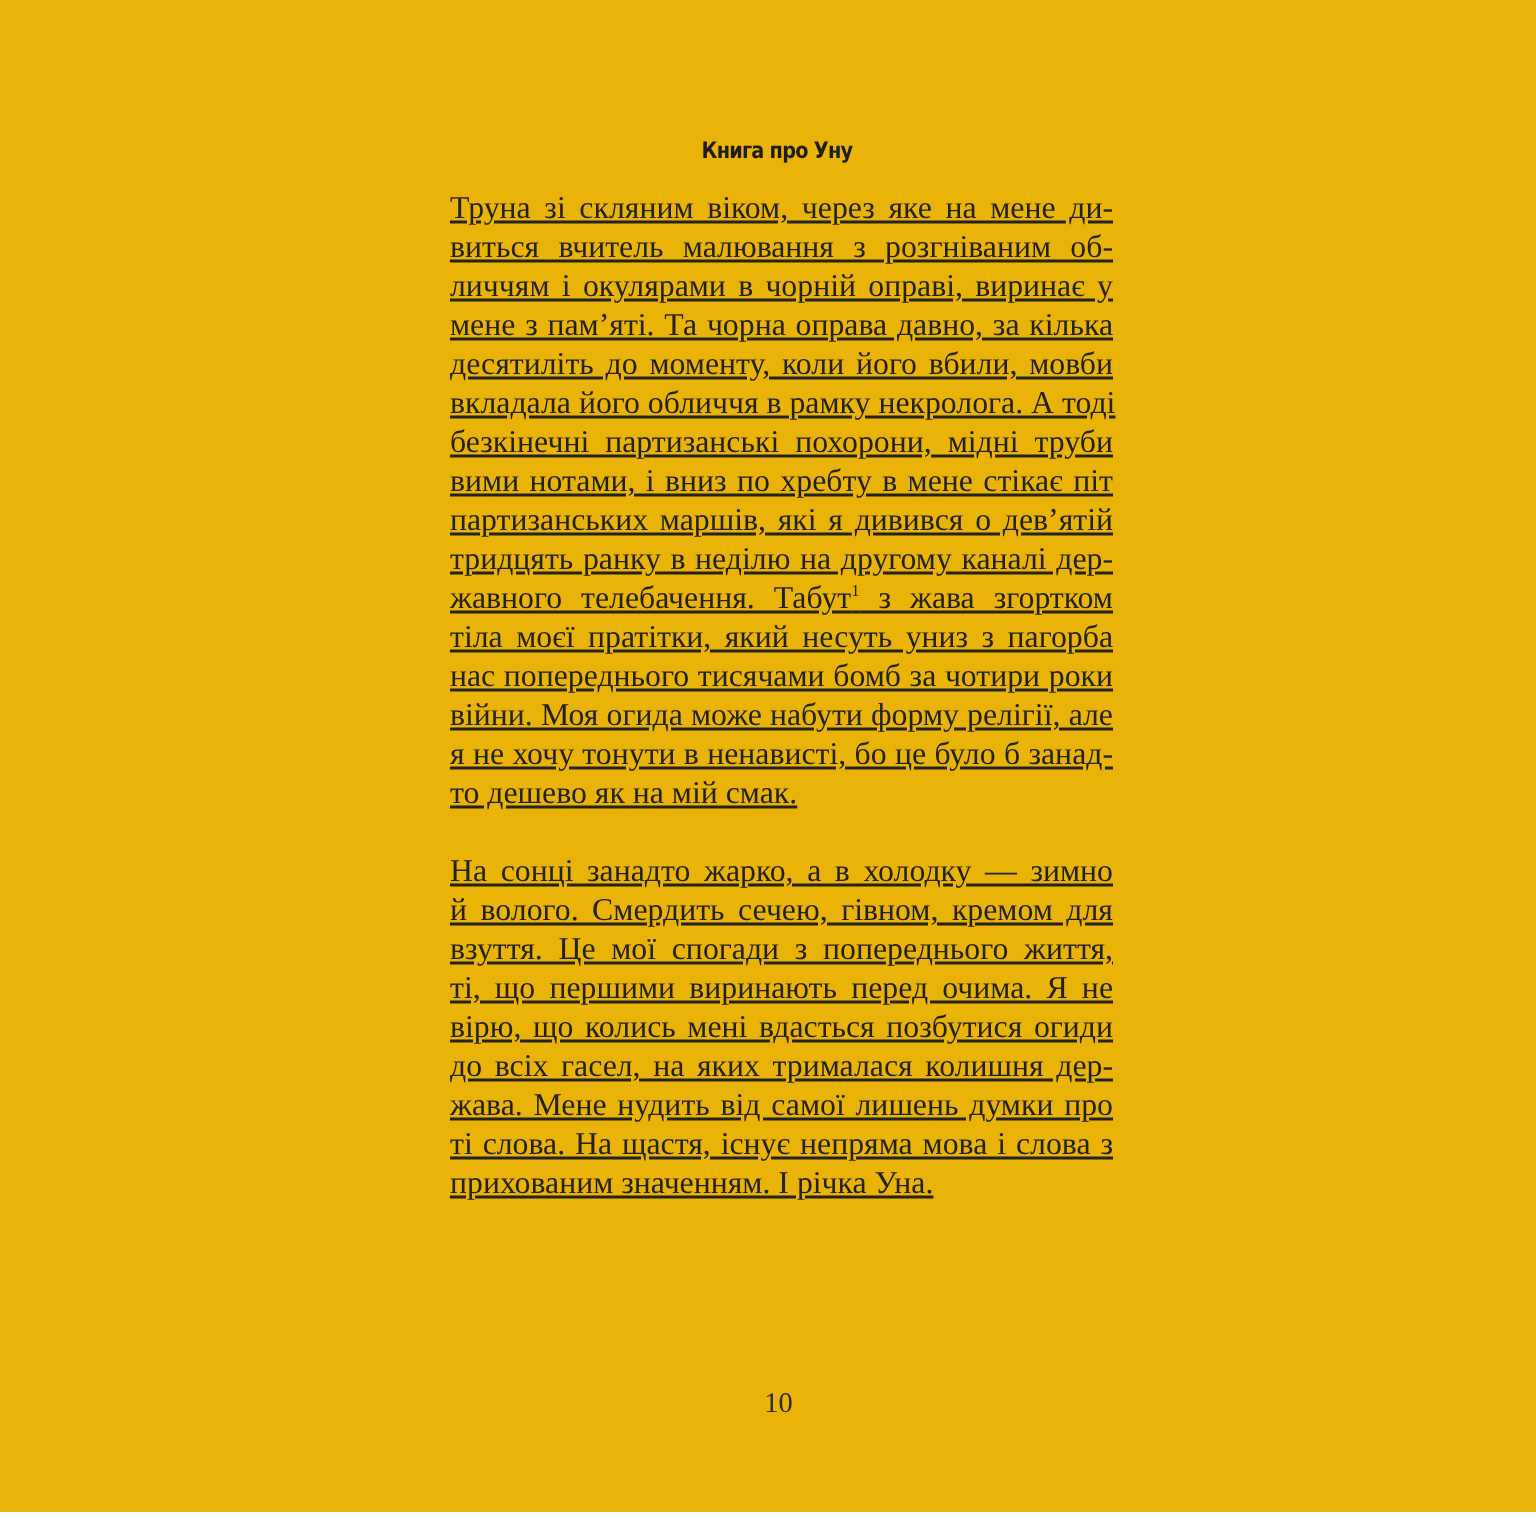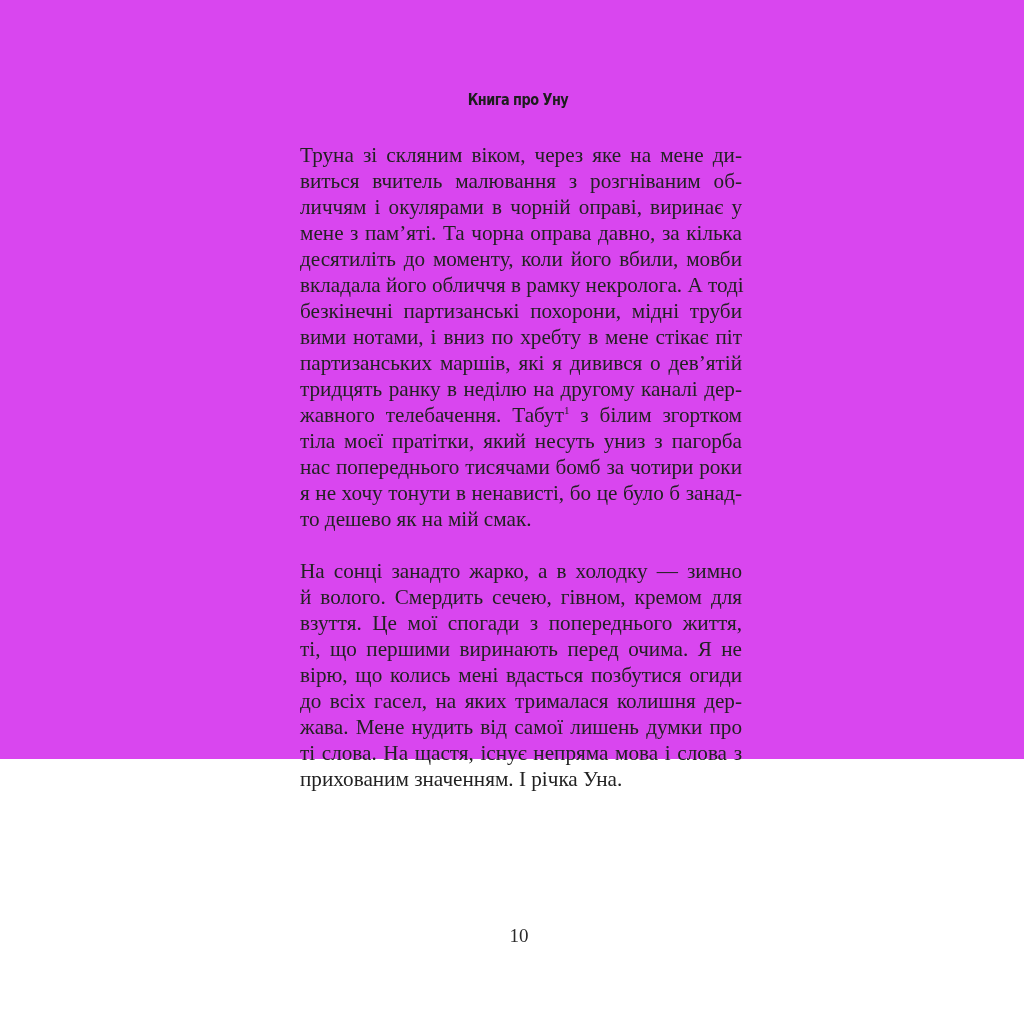--- a/index.html
+++ b/index.html
@@ -10,46 +10,47 @@
     body {
       width: 1024px;
       height: 1024px;
       position: relative;
       overflow: hidden;
     }
     .page {
       position: absolute;
       left: 0; top: 0;
       width: 1024px;
-      height: 759px;
-      background: #d946ef;
+      height: 1008px;
+      background: #eab308;
     }
     .running-head {
       position: absolute;
       top: 91px;
       left: 0;
       width: 1036px;
       text-align: center;
       font-family: "DejaVu Sans", sans-serif;
       font-weight: bold;
       font-size: 15px;
       letter-spacing: -0.6px;
       color: #1d1d1d;
       transform: scaleX(0.86);
       transform-origin: 518px 0;
     }
     .body-text {
       position: absolute;
       left: 300px;
-      top: 142px;
+      top: 125px;
       width: 442px;
       font-family: "Liberation Serif", serif;
       font-size: 21.2px;
       line-height: 26px;
       color: #222222;
+      text-decoration: underline;
     }
     .line {
       display: block;
       white-space: nowrap;
       text-align: justify;
       text-align-last: justify;
       height: 26px;
     }
     .line.last {
       text-align: center;
@@ -87,23 +88,24 @@
       <span class="line">Труна зі скляним віком, через яке на мене ди-</span>
       <span class="line">виться вчитель малювання з розгніваним об-</span>
       <span class="line">личчям і окулярами в чорній оправі, виринає у</span>
       <span class="line">мене з пам’яті. Та чорна оправа давно, за кілька</span>
       <span class="line">десятиліть до моменту, коли його вбили, мовби</span>
       <span class="line">вкладала його обличчя в рамку некролога. А тоді</span>
       <span class="line">безкінечні партизанські похорони, мідні труби</span>
       <span class="line">вими нотами, і вниз по хребту в мене стікає піт</span>
       <span class="line">партизанських маршів, які я дивився о дев’ятій</span>
       <span class="line">тридцять ранку в неділю на другому каналі дер-</span>
-      <span class="line"><span>жавного телебачення. Табут</span><sup class="fn">1</sup><span> з білим згортком</span></span>
+      <span class="line"><span>жавного телебачення. Табут</span><sup class="fn">1</sup><span> з жава згортком</span></span>
       <span class="line">тіла моєї пратітки, який несуть униз з пагорба</span>
       <span class="line">нас попереднього тисячами бомб за чотири роки</span>
+      <span class="line">війни. Моя огида може набути форму релігії, але</span>
       <span class="line">я не хочу тонути в ненависті, бо це було б занад-</span>
       <span class="line last">то дешево як на мій смак.</span>
     </div>
 
     <div class="para-gap"></div>
 
     <div>
       <span class="line">На сонці занадто жарко, а в холодку — зимно</span>
       <span class="line">й волого. Смердить сечею, гівном, кремом для</span>
       <span class="line">взуття. Це мої спогади з попереднього життя,</span>

